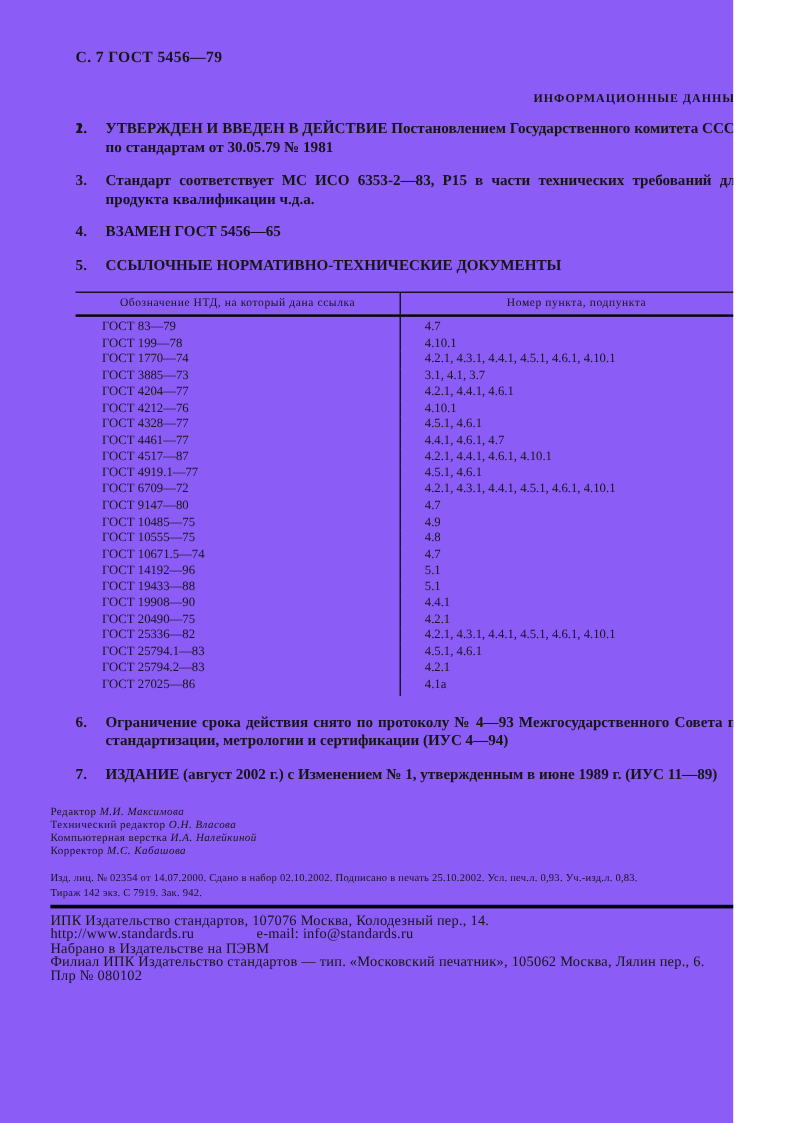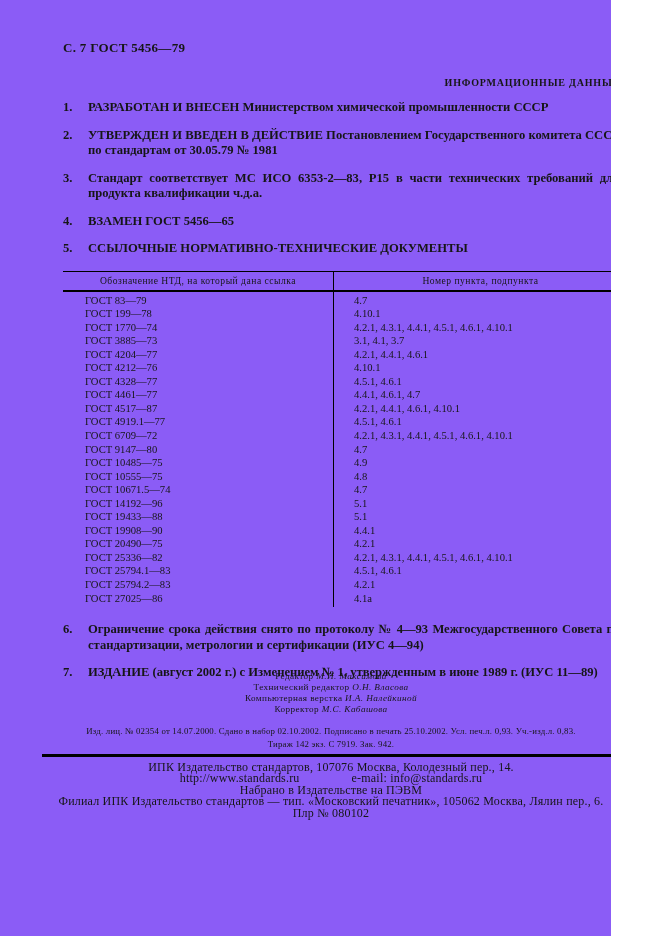--- a/index.html
+++ b/index.html
@@ -69,21 +69,21 @@
     overflow: hidden;
   }
   table.refs tbody td.c1 { padding-left: 22px; }
   table.refs tbody td.c2 { padding-left: 20px; }
   table.refs tbody tr:first-child td { padding-top: 3px; }
   table.refs tbody tr:last-child td { padding-bottom: 3px; }
   .footer {
     position: absolute;
     left: 42px; top: 671px;
     width: 578px;
-    text-align: center;
+    text-align: left;
     font-family: Liberation Serif, serif;
   }
   .credit-line {
     font-size: 9.2px;
     line-height: 11px;
     letter-spacing: 0.4px;
   }
   .credit-line .name { font-style: italic; }
   .imprint {
     margin-top: 10px;
@@ -110,21 +110,20 @@
 <div class="page">
   <div class="content">
 
     <div class="doc-header">С. 7 ГОСТ 5456—79</div>
 
     <div class="doc-title">ИНФОРМАЦИОННЫЕ ДАННЫЕ</div>
 
     <div class="items">
       <div class="item">
         <span class="num">1.</span>
-        <span>РАЗРАБОТАН И ВНЕСЕН Министерством химической промышленности СССР</span>
       </div>
       <div class="item">
         <span class="num">2.</span>
         <span>УТВЕРЖДЕН И ВВЕДЕН В ДЕЙСТВИЕ Постановлением Государственного комитета СССР по стандартам от 30.05.79 № 1981</span>
       </div>
       <div class="item">
         <span class="num">3.</span>
         <span>Стандарт соответствует МС ИСО 6353-2—83, Р15 в части технических требований для продукта квалификации ч.д.а.</span>
       </div>
       <div class="item">

